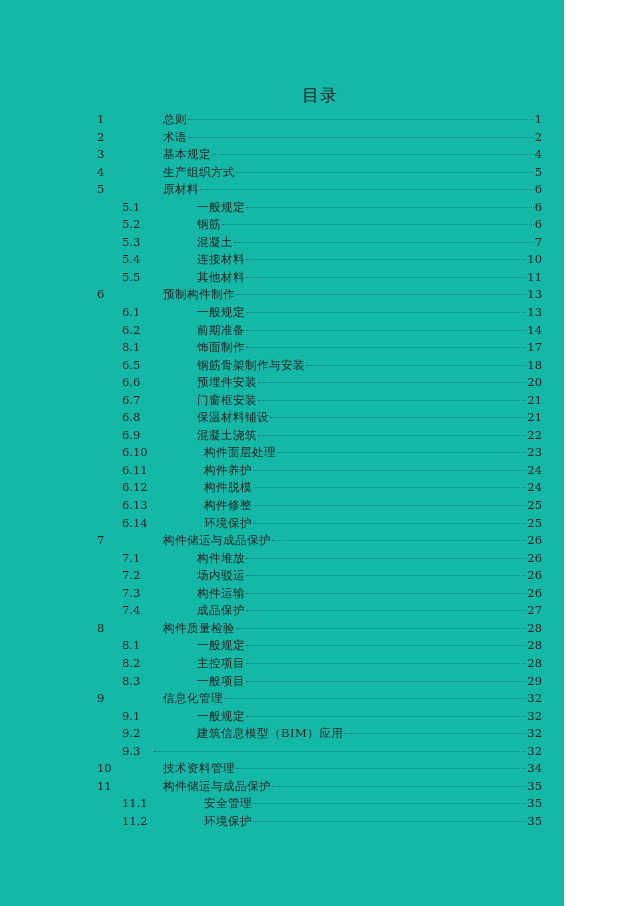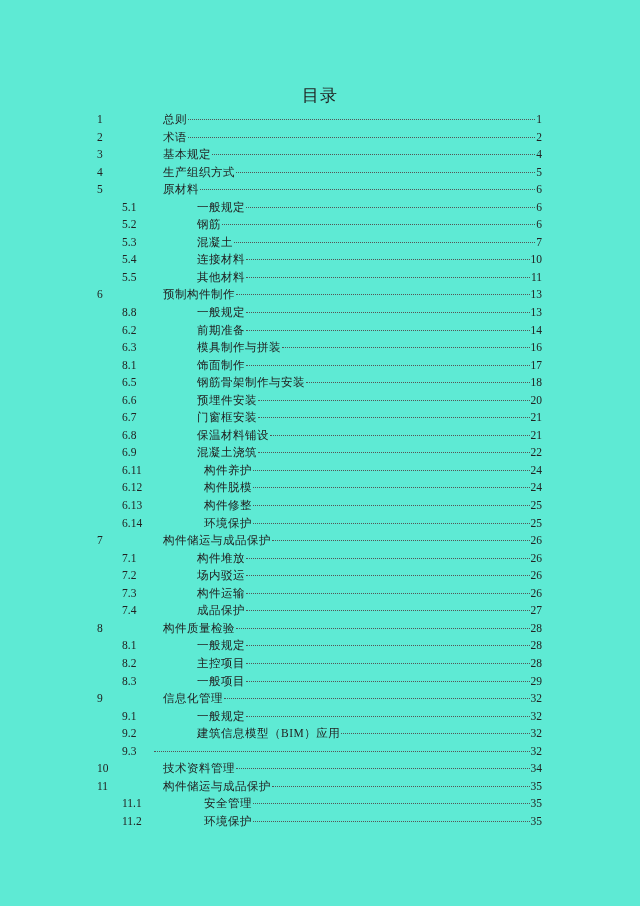--- a/index.html
+++ b/index.html
@@ -1,21 +1,21 @@
 <!DOCTYPE html>
 <html><head>
 <meta charset="utf-8">
 <style>
   html, body { margin: 0; padding: 0; }
   body {
     width: 640px; height: 906px; background: #ffffff;
     font-family: "DejaVu Serif", "Liberation Serif", serif;
     color: #222222; position: relative; overflow: hidden;
   }
-  .page { position: absolute; left: 0; top: 0; width: 640px; height: 906px; background: #5eead4; font-family: Liberation Serif, serif; }
+  .page { position: absolute; left: 0; top: 0; width: 564px; height: 906px; background: #14b8a6; }
   .title {
     position: absolute; top: 84px; left: 0; width: 640px; text-align: center;
     font-size: 17px; letter-spacing: 1px; color: #1e1e1e;
   }
   .toc { position: absolute; top: 111px; left: 97px; width: 445px; }
   .row {
     display: flex; align-items: baseline; height: 17.55px; line-height: 17.55px;
     font-size: 11.5px; white-space: nowrap;
   }
   .row .num { flex: 0 0 auto; }
@@ -96,38 +96,32 @@
         <span class="leader"></span>
         <span class="page-no">11</span>
       </div>
       <div class="row l1">
         <span class="num">6</span>
         <span class="label">预制构件制作</span>
         <span class="leader"></span>
         <span class="page-no">13</span>
       </div>
       <div class="row l2">
-        <span class="num">8.8</span>
+        <span class="num">6.1</span>
         <span class="label">一般规定</span>
         <span class="leader"></span>
         <span class="page-no">13</span>
       </div>
       <div class="row l2">
         <span class="num">6.2</span>
         <span class="label">前期准备</span>
         <span class="leader"></span>
         <span class="page-no">14</span>
       </div>
       <div class="row l2">
-        <span class="num">6.3</span>
-        <span class="label">模具制作与拼装</span>
-        <span class="leader"></span>
-        <span class="page-no">16</span>
-      </div>
-      <div class="row l2">
         <span class="num">8.1</span>
         <span class="label">饰面制作</span>
         <span class="leader"></span>
         <span class="page-no">17</span>
       </div>
       <div class="row l2">
         <span class="num">6.5</span>
         <span class="label">钢筋骨架制作与安装</span>
         <span class="leader"></span>
         <span class="page-no">18</span>
@@ -148,20 +142,26 @@
         <span class="num">6.8</span>
         <span class="label">保温材料铺设</span>
         <span class="leader"></span>
         <span class="page-no">21</span>
       </div>
       <div class="row l2">
         <span class="num">6.9</span>
         <span class="label">混凝土浇筑</span>
         <span class="leader"></span>
         <span class="page-no">22</span>
+      </div>
+      <div class="row l2 wide">
+        <span class="num">6.10</span>
+        <span class="label">构件面层处理</span>
+        <span class="leader"></span>
+        <span class="page-no">23</span>
       </div>
       <div class="row l2 wide">
         <span class="num">6.11</span>
         <span class="label">构件养护</span>
         <span class="leader"></span>
         <span class="page-no">24</span>
       </div>
       <div class="row l2 wide">
         <span class="num">6.12</span>
         <span class="label">构件脱模</span>

